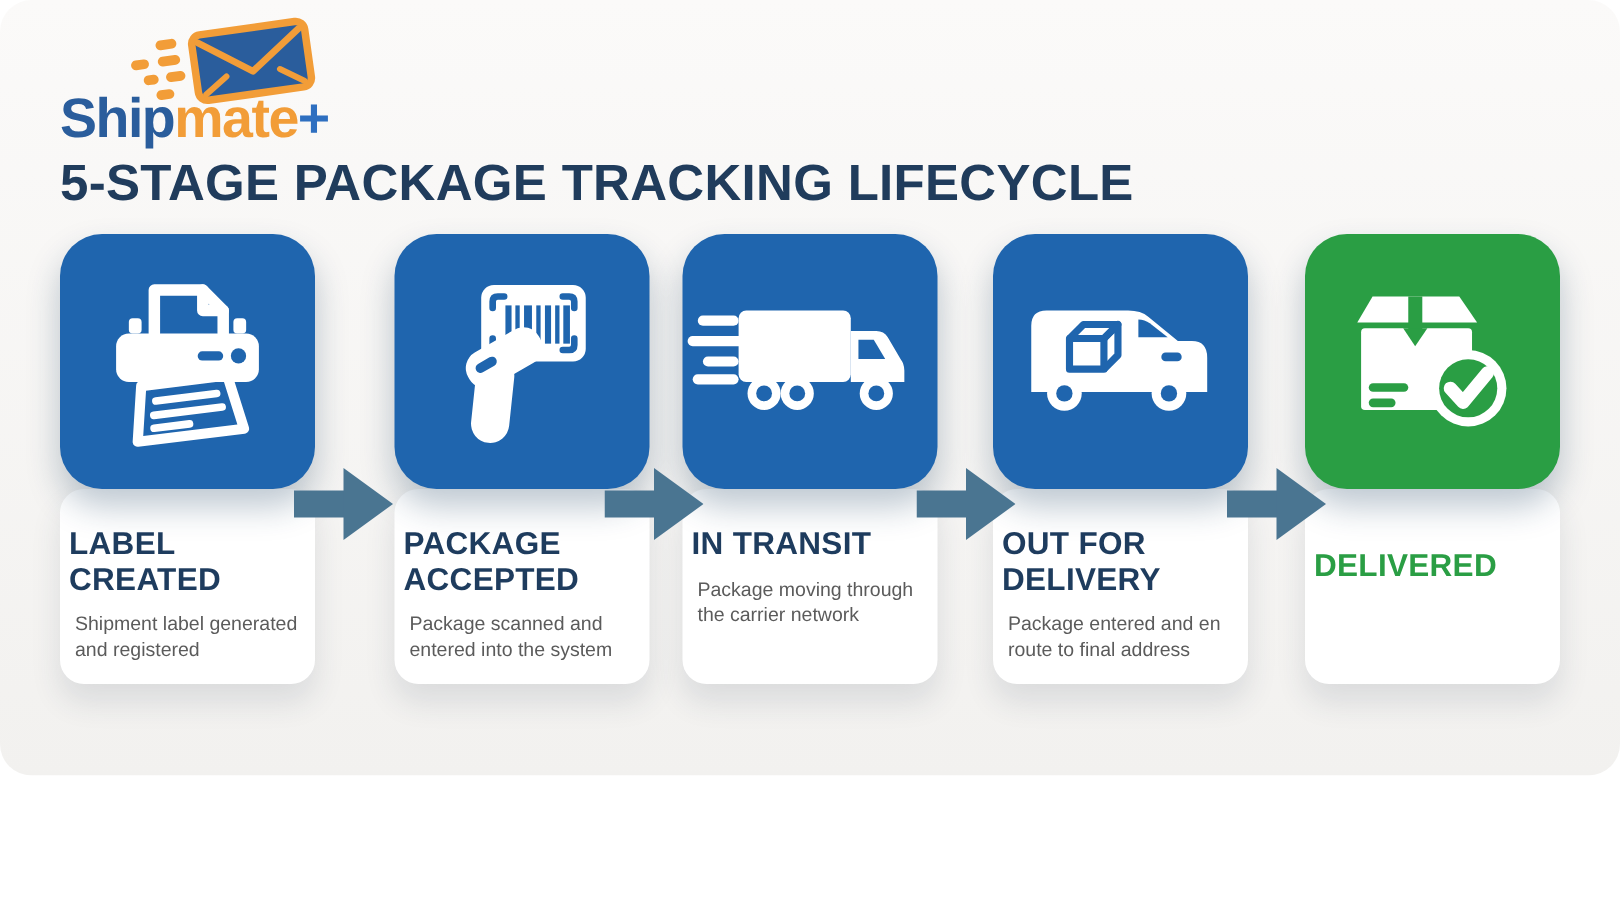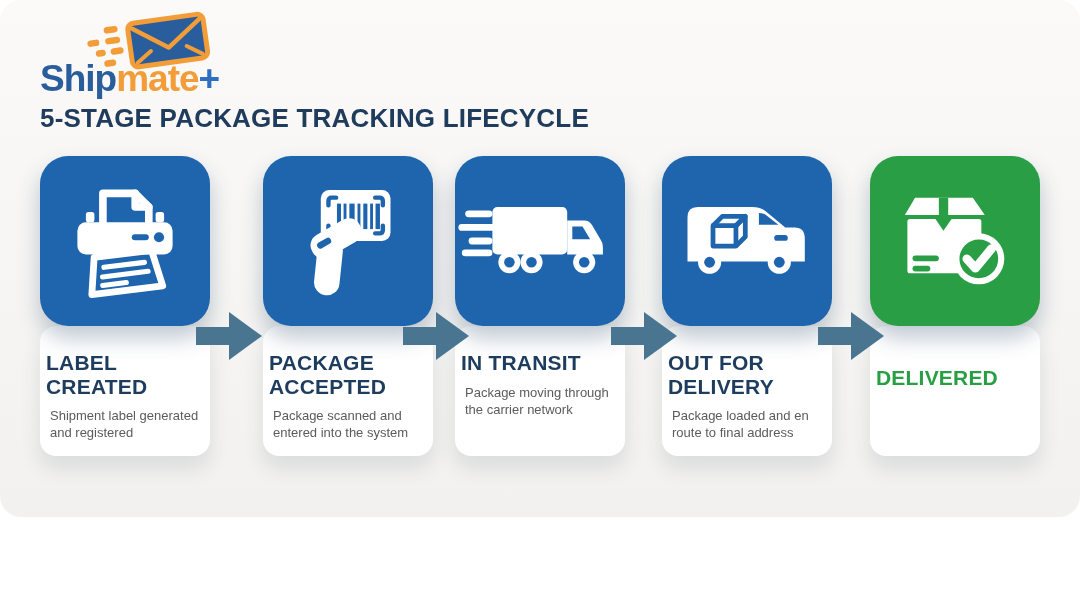--- a/index.html
+++ b/index.html
@@ -16,21 +16,21 @@
   .canvas{
     position:relative; width:1080px; height:517px; overflow:hidden;
     background:linear-gradient(var(--bg-top), var(--bg-bottom));
     border-radius:21px;
   }
   .logo-icon{position:absolute; left:80px; top:10px; width:140px; height:66px;}
   .wordmark{position:absolute; left:40px; top:58px; font-size:37px; font-weight:bold; letter-spacing:-1px; white-space:nowrap;}
   .wordmark .ship{color:var(--brand-blue);}
   .wordmark .mate{color:var(--brand-orange);}
   .wordmark .plus{color:var(--brand-plus);}
-  .heading{position:absolute; left:40px; top:103px; font-size:26px; font-weight:bold; color:var(--navy); letter-spacing:0.2px; white-space:nowrap;}
+  .heading{position:absolute; left:40px; top:103px; font-size:34px; font-weight:bold; color:var(--navy); letter-spacing:0.2px; white-space:nowrap;}
 
   .stage{position:absolute; top:156px; width:170px;}
   .tile{
     width:170px; height:170px; border-radius:28px;
     box-shadow:0 12px 22px rgba(25,60,95,0.28);
     position:relative;
   }
   .tile.blue{background:var(--tile-blue);}
   .tile.green{background:var(--tile-green);}
   .tile svg{position:absolute; left:0; top:0; width:170px; height:170px;}
@@ -175,21 +175,21 @@
           <path d="M43.5 41 L49 35.5 V47.5 L43.5 53"></path>
         </g>
         <circle class="fill-white" cx="28" cy="62.5" r="6.8"></circle>
           <circle class="fill-blue" cx="28" cy="62.5" r="3.2"></circle>
         <circle class="fill-white" cx="69" cy="62.5" r="6.8"></circle>
           <circle class="fill-blue" cx="69" cy="62.5" r="3.2"></circle>
       </svg>
     </div>
     <div class="card">
       <div class="stage-title">OUT FOR DELIVERY</div>
-      <div class="stage-desc">Package loaded and en route to final address</div>
+      <div class="stage-desc">Package entered and en route to final address</div>
     </div>
   </div>
 
   <div class="stage" style="left:870px">
     <div class="tile green">
       <svg viewBox="0 0 100 100">
         <polygon class="fill-white" points="20.5,34.7 26.5,24.5 60.5,24.5 67.5,34.7"></polygon>
         <rect class="fill-white" x="22" y="37" width="43.5" height="32" rx="1.5"></rect>
         <rect class="fill-green" x="40.5" y="24.5" width="5.5" height="13"></rect>
         <polygon class="fill-green" points="38.5,37 48,37 43.2,44"></polygon>

